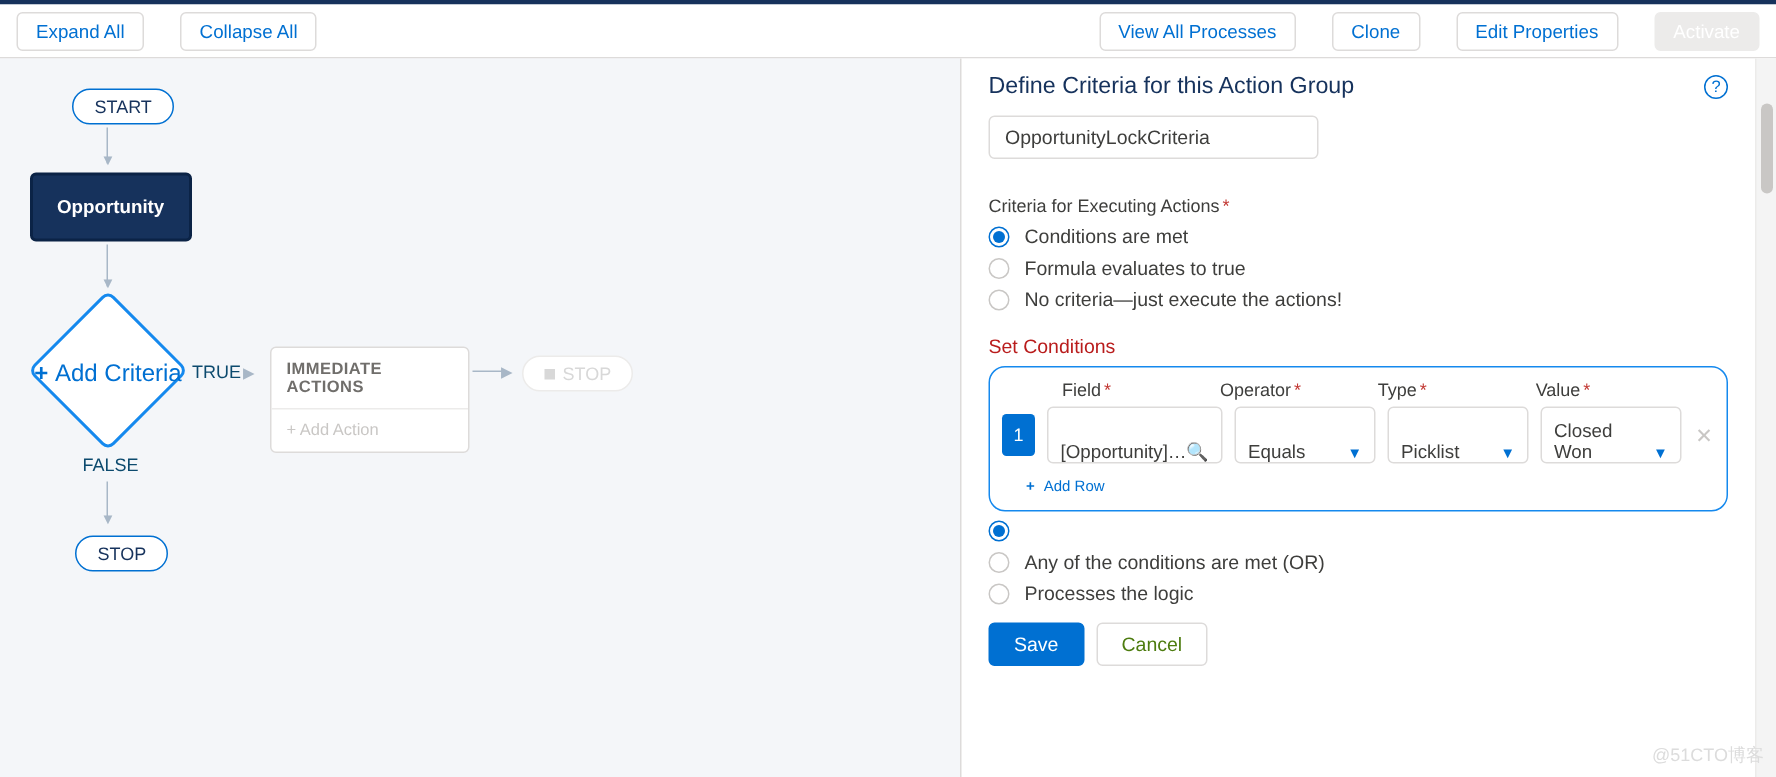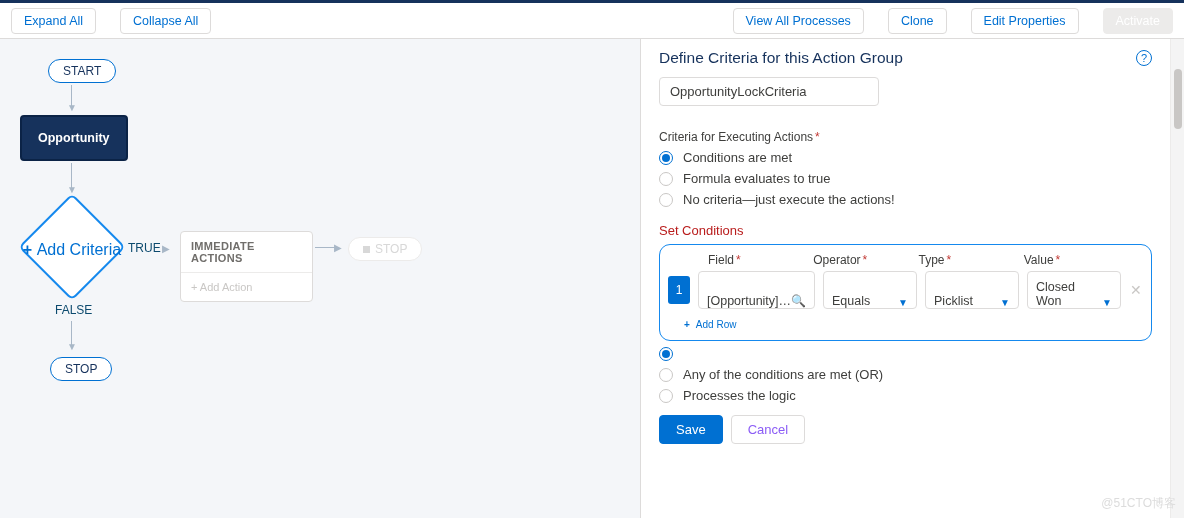--- a/index.html
+++ b/index.html
@@ -54,21 +54,21 @@
   .picker { flex:1; border:1px solid #dddbda; border-radius:4px; height:38px; display:flex; align-items:flex-end; padding:0 8px; color:#3e3e3c; font-size:12.5px; position:relative; background:#fff; cursor:pointer; }
   .picker .caret { margin-left:auto; color:#0070d2; font-size:10px; }
   .lookup-icon { margin-left:auto; font-size:12px; color:#706e6b; }
   .row-remove { color:#c9c7c5; font-size:14px; width:14px; text-align:center; cursor:pointer; }
   .add-row { color:#0070d2; font-size:10px; margin-top:10px; cursor:pointer;margin-left:16px; }
   .add-row .plus { color:#0070d2; font-weight:bold; margin-right:6px; }
   .adv { margin:14px 0 2px; color:#3e3e3c; cursor:pointer; font-size:13px; }
   .adv .chev { display:inline-block; transform:rotate(0deg); margin-right:6px; color:#706e6b; font-size:10px; }
   .footer-btns { margin-top:12px; display:flex; gap:8px; }
   .btn-primary { background:#0070d2; border:1px solid #0070d2; color:#fff; padding:6px 16px; border-radius:4px; cursor:pointer; font-size:13px; }
-  .btn-neutral { background:#fff; border:1px solid #dddbda; color:#8b5cf6; padding:6px 16px; border-radius:4px; cursor:pointer; font-size:13px; }
+  .btn-neutral { background:#fff; border:1px solid #dddbda; color:#4d7c0f; padding:6px 16px; border-radius:4px; cursor:pointer; font-size:13px; }
   .watermark { position:absolute; right:8px; bottom:6px; font-size:12px; color:#dcdcdc; pointer-events:none; }
 </style>
 </head>
 <body>
 
 <div class="topbar"></div>
 
 <div class="toolbar">
   <button class="btn">Expand All</button>
   <button class="btn">Collapse All</button>

